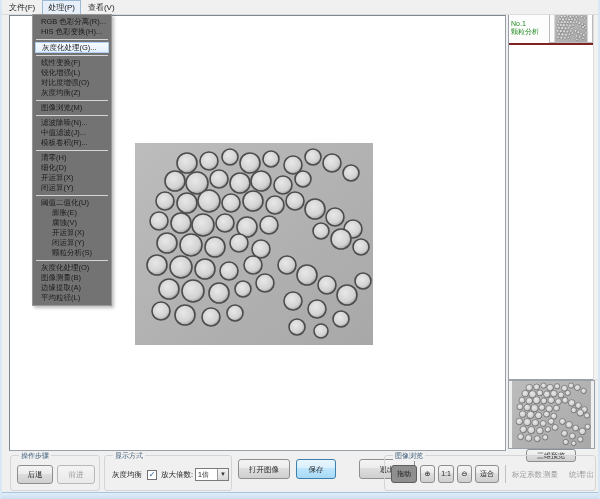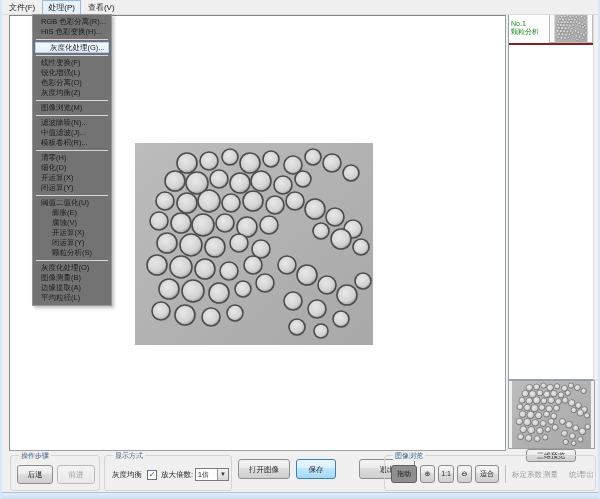--- a/index.html
+++ b/index.html
@@ -18,21 +18,21 @@
   .menubar .mitem.open{background:#e7f0fa;border:1px solid #9db9d6;}
   
   .client{position:absolute;left:7px;top:15px;width:495px;height:434px;background:#ffffff;
     border:1px solid #9aa0a8;border-top-color:#7f8790;border-left-color:#7f8790;}
   .specimen-main{position:absolute;left:133px;top:143px;width:238px;height:202px;z-index:5;}
   
   .dropdown{position:absolute;left:30px;top:14px;width:78px;background:#737373;
     border:1px solid #979797;box-shadow:2px 2px 3px rgba(0,0,0,.25);padding:2px 0;z-index:40;}
   .dd-item{height:10px;line-height:10px;padding-left:8px;white-space:nowrap;font-size:7.5px;color:#1a1a1a;cursor:default;}
   .dd-item.indent{padding-left:19px;}
-  .dd-item.hl{margin:0 2px;padding-left:14px;border:1px solid #aecff7;
+  .dd-item.hl{margin:0 2px;padding-left:6px;border:1px solid #aecff7;
     background:linear-gradient(#f6fafd,#e5effc);height:9px;line-height:9px;}
   .dd-sep{height:1px;background:#d6d6d6;margin:2px 3px;}
   
   .rlist{position:absolute;left:506px;top:8px;width:84px;height:370px;background:#fff;
     border:1px solid #9aa0a8;border-top-color:#7f8790;}
   .ritem{position:absolute;left:0;top:2px;width:100%;height:34px;
     border-top:2px solid #7e2222;border-bottom:2px solid #7e2222;
     display:flex;align-items:center;box-sizing:border-box;background:#fdfdfd;}
   .ritem .rtxt{width:38px;color:#1e8a1e;font-size:7px;line-height:8px;padding-left:2px;}
   .ritem .rthumb{width:42px;height:28px;border:1px solid #bbb;}
@@ -165,21 +165,21 @@
   </svg>
 
 <div class="dropdown" id="process-menu">
     <div class="dd-item">RGB 色彩分离(R)...</div>
     <div class="dd-item">HIS 色彩变换(H)...</div>
     <div class="dd-sep"></div>
     <div class="dd-item hl">灰度化处理(G)...</div>
     <div class="dd-sep"></div>
     <div class="dd-item">线性变换(F)</div>
     <div class="dd-item">锐化增强(L)</div>
-    <div class="dd-item">色彩分离(O)</div>
+    <div class="dd-item">对比度增强(O)</div>
     <div class="dd-item">灰度均衡(Z)</div>
     <div class="dd-sep"></div>
     <div class="dd-item">图像浏览(M)</div>
     <div class="dd-sep"></div>
     <div class="dd-item">滤波除噪(N)...</div>
     <div class="dd-item">中值滤波(J)...</div>
     <div class="dd-item">模板卷积(R)...</div>
     <div class="dd-sep"></div>
     <div class="dd-item">清零(H)</div>
     <div class="dd-item">细化(D)</div>

